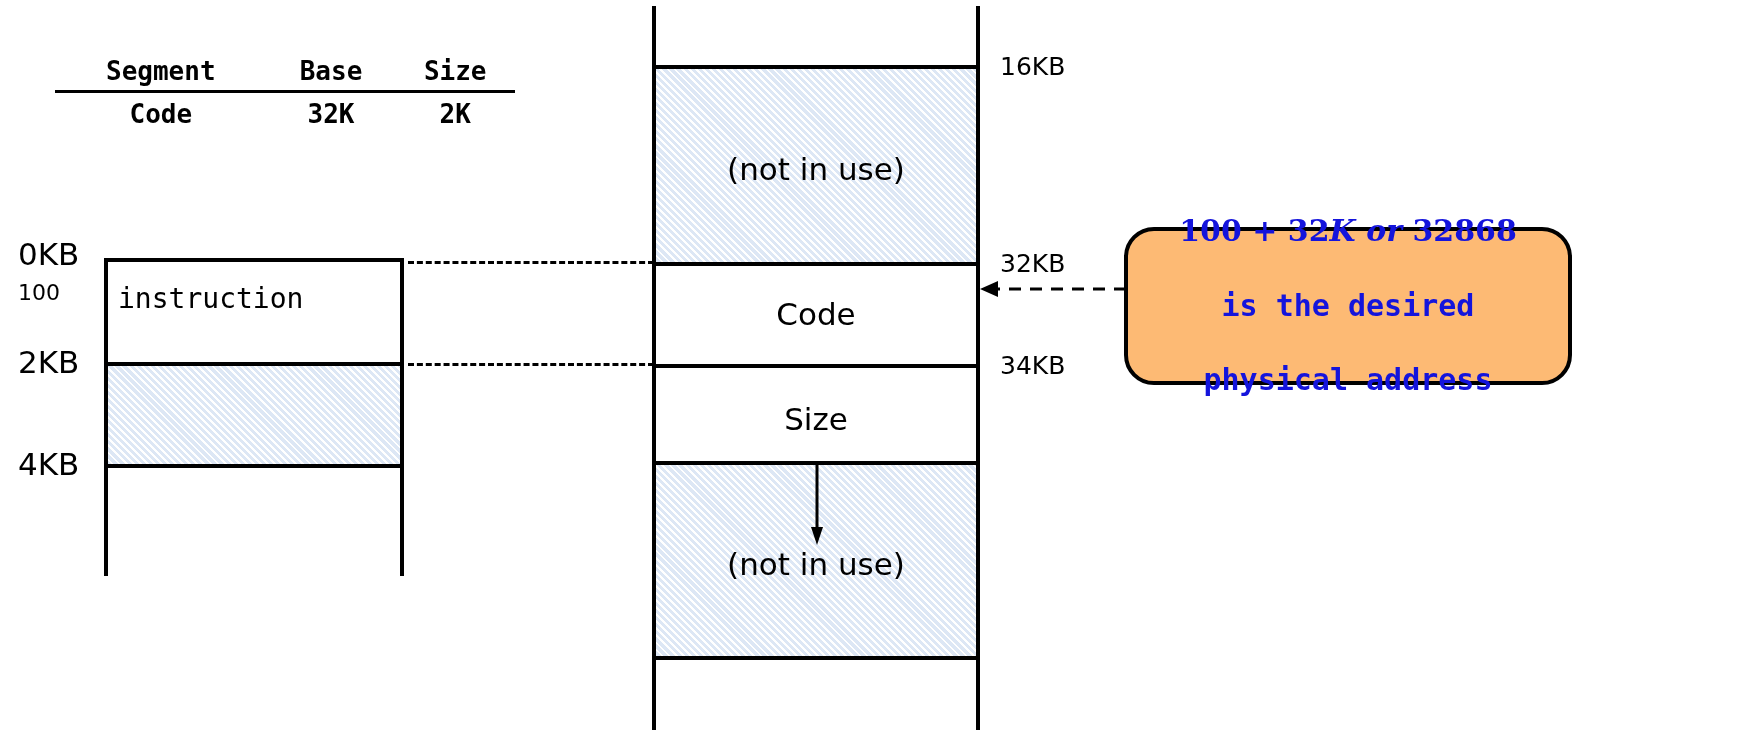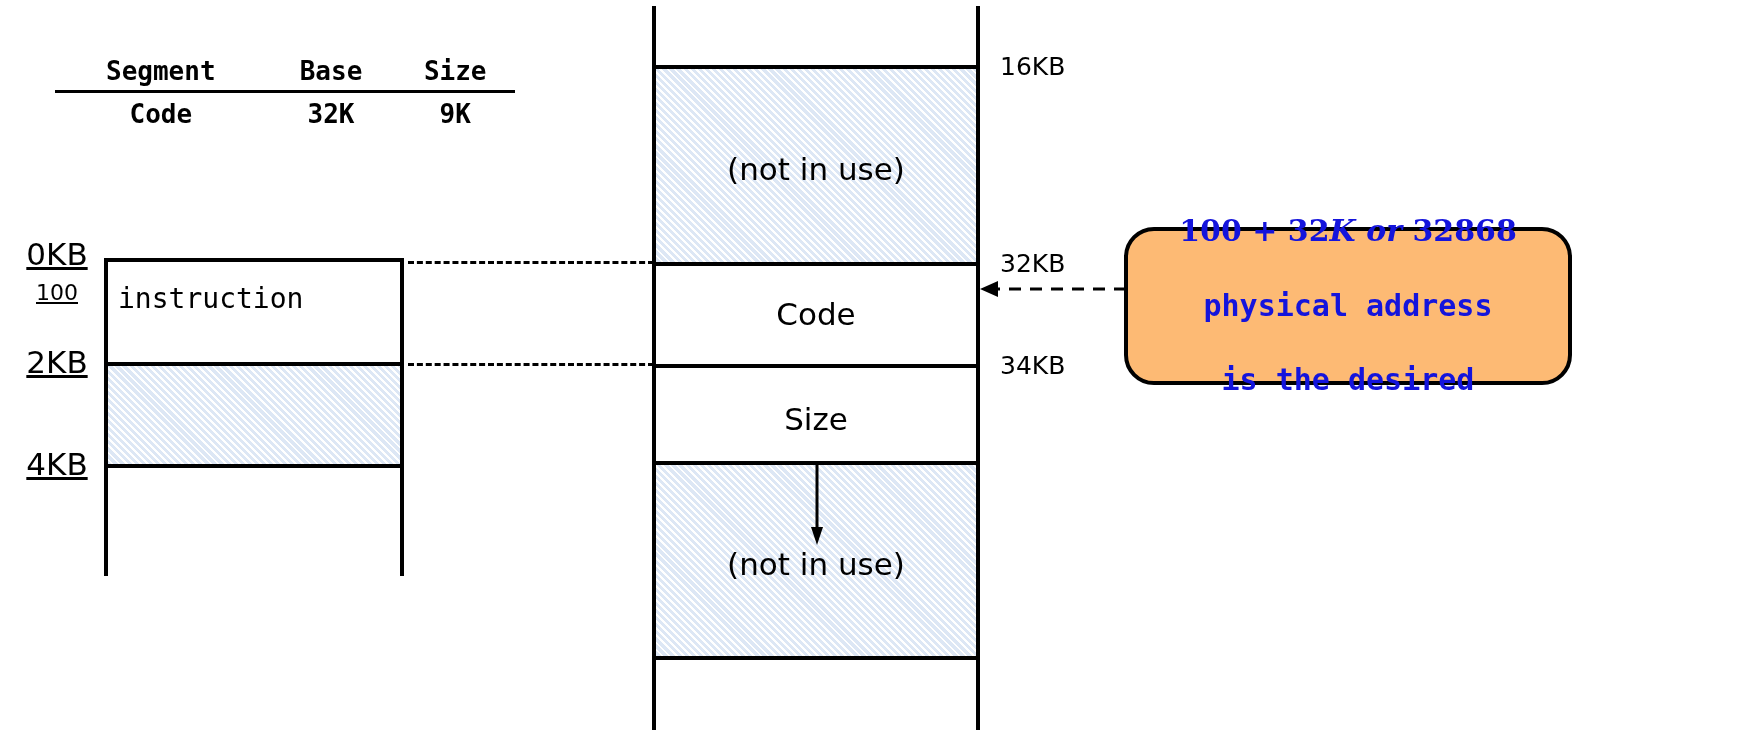--- a/index.html
+++ b/index.html
@@ -99,23 +99,22 @@
     top: 104px;
     width: 296px;
     height: 104px;
   }
 
   .vs-label {
     position: absolute;
     font-family: "DejaVu Sans", sans-serif;
     font-size: 31px;
     color: #000;
-    text-align: center;
-    white-space: nowrap;
-    text-decoration: underline;
+    text-align: left;
+    white-space: nowrap;
   }
   #label-0kb  { left: -86px; top: -22px; width: 78px; }
   #label-100  { left: -86px; top: 22px;  width: 78px; font-size: 22px; }
   #label-2kb  { left: -86px; top: 86px;  width: 78px; }
   #label-4kb  { left: -86px; top: 188px; width: 78px; }
 
   #vs-instruction {
     position: absolute;
     left: 14px;
     top: 24px;
@@ -260,21 +259,21 @@
         <tr>
           <th class="col-seg">Segment</th>
           <th class="col-base">Base</th>
           <th class="col-size">Size</th>
         </tr>
       </thead>
       <tbody>
         <tr>
           <td>Code</td>
           <td>32K</td>
-          <td>9K</td>
+          <td>2K</td>
         </tr>
       </tbody>
     </table>
   </div>
 
   <div id="virtual-space">
 
     <div class="hatch hatch-light" id="vs-free-block"></div>
 
     <div class="vline" id="vs-left-edge"></div>
@@ -323,17 +322,17 @@
     <div class="pm-addr-label" id="addr-34kb">34KB</div>
   </div>
 
   <svg id="callout-arrow" viewBox="0 0 146 22">
     <line x1="146" y1="11" x2="16" y2="11" stroke="#000" stroke-width="3" stroke-dasharray="12 9"></line>
     <polygon points="0,11 18,3 18,19" fill="#000"></polygon>
   </svg>
 
   <div id="callout-box">
     <div class="callout-line callout-line-1"><span>100 + 32</span><span class="math-italic">K</span>&nbsp;<span class="math-italic">or</span>&nbsp;<span>32868</span></div>
+    <div class="callout-line">is the desired</div>
     <div class="callout-line">physical address</div>
-    <div class="callout-line">is the desired</div>
   </div>
 
 </div>
 
 </body></html>

